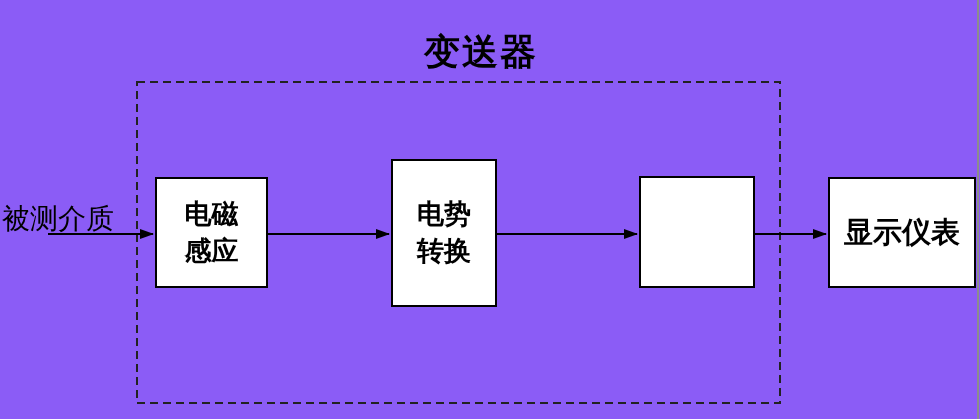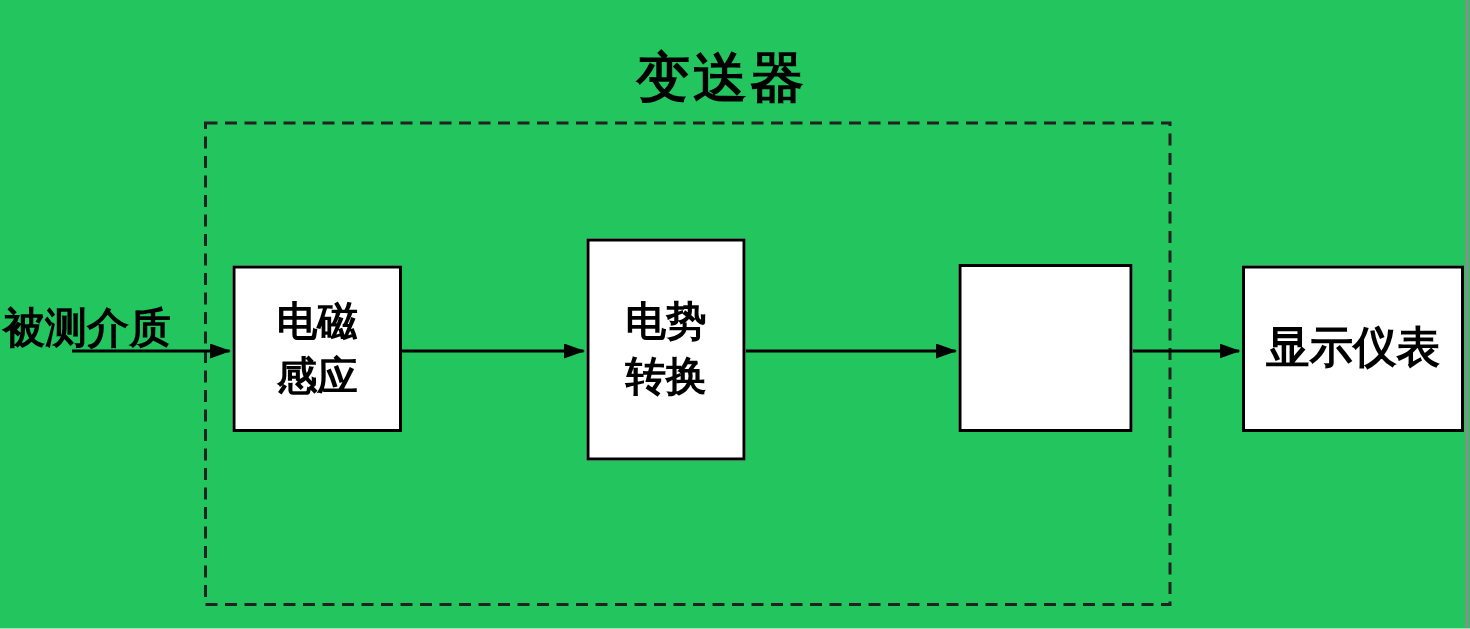--- a/index.html
+++ b/index.html
@@ -4,21 +4,21 @@
 <style>
   html, body {
     margin: 0;
     padding: 0;
     background: #ffffff;
   }
   .canvas {
     position: relative;
     width: 980px;
     height: 419px;
-    background: #22c55e;
+    background: #8b5cf6;
     overflow: hidden;
     font-family: "Liberation Sans", sans-serif;
     color: #000000;
   }
   .svg-layer {
     position: absolute;
     left: 0;
     top: 0;
     width: 980px;
     height: 419px;
@@ -32,21 +32,21 @@
     font-size: 36px;
     font-weight: bold;
     white-space: nowrap;
     letter-spacing: 2px;
   }
   .source-label {
     position: absolute;
     left: 2px;
     top: 200px;
     font-size: 28px;
-    font-weight: bold;
+    font-weight: normal;
     white-space: nowrap;
   }
   .block {
     position: absolute;
     box-sizing: border-box;
     border: 2px solid #000000;
     background: #ffffff;
     display: flex;
     flex-direction: column;
     align-items: center;

